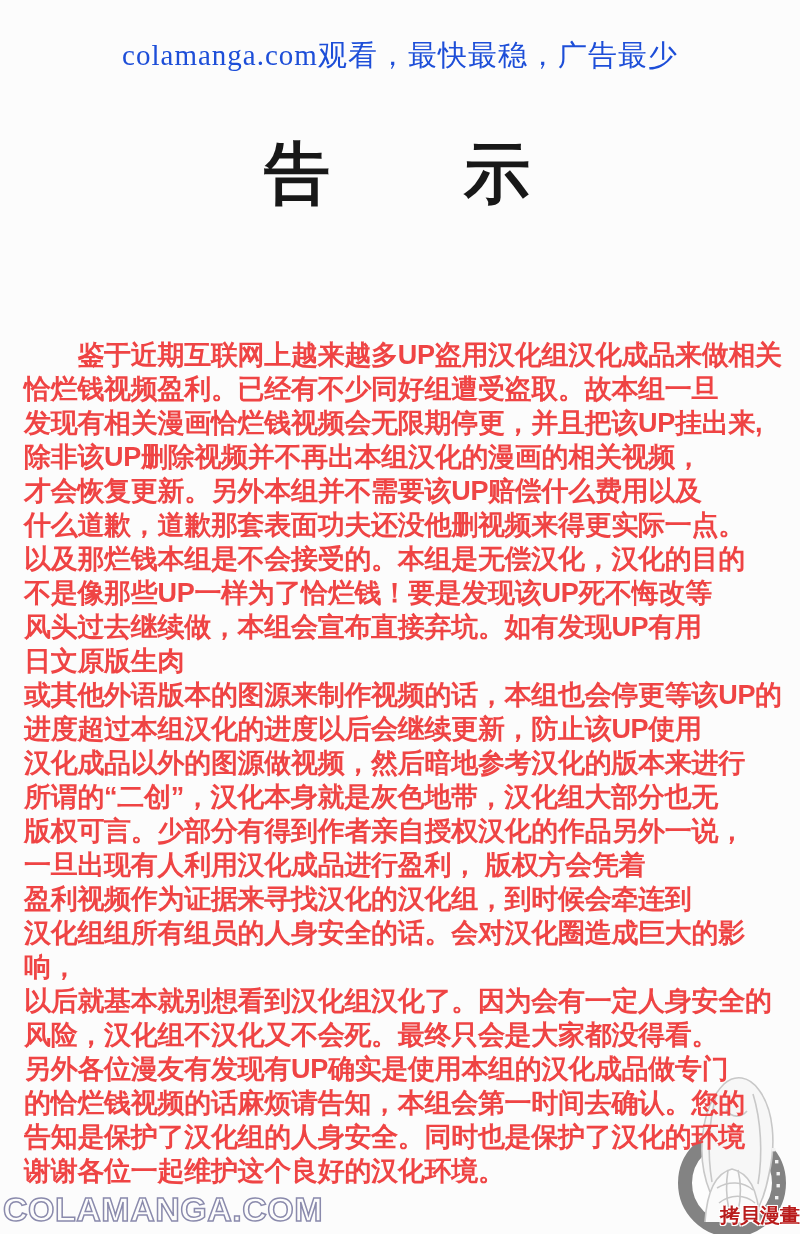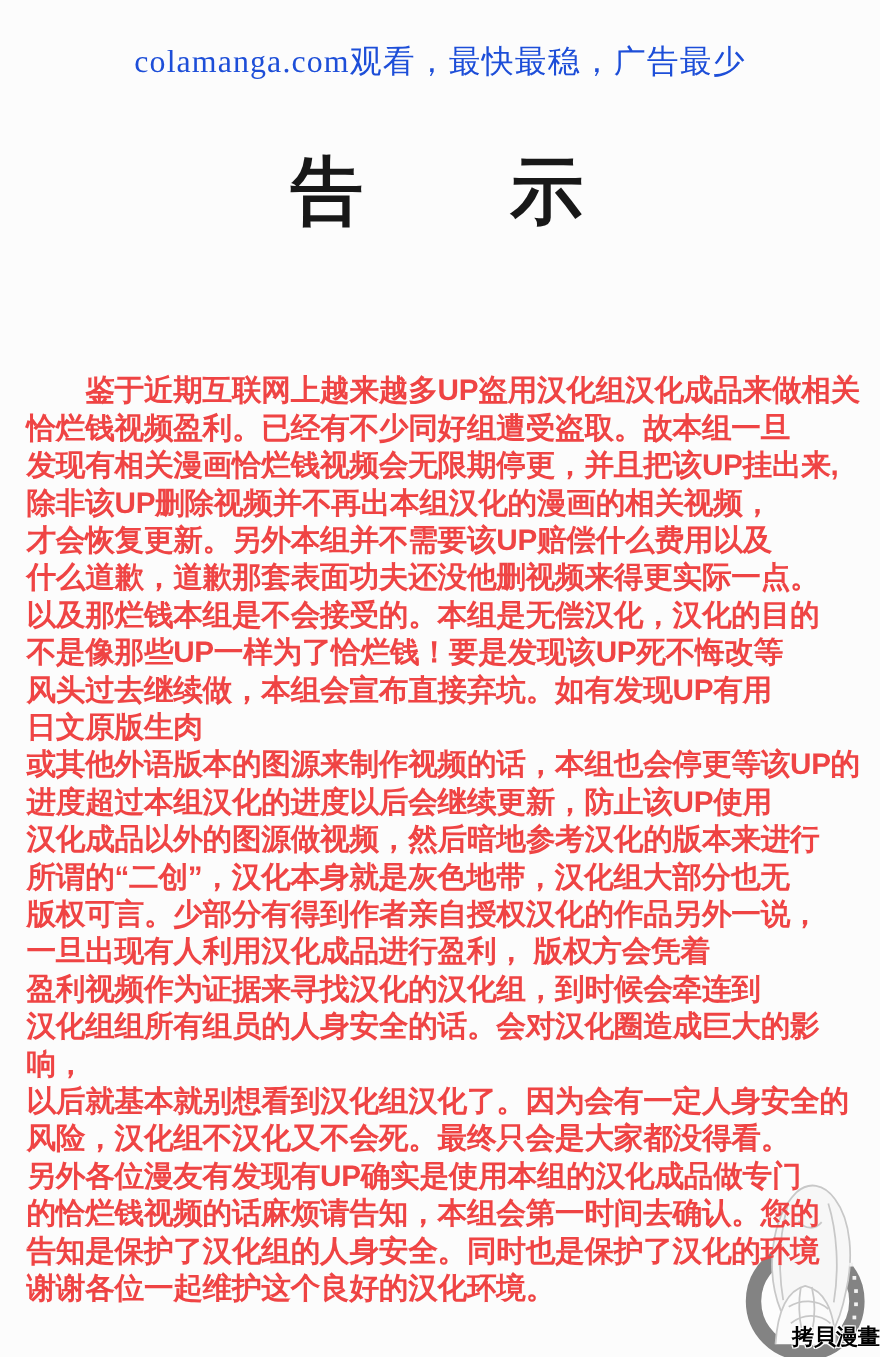--- a/index.html
+++ b/index.html
@@ -65,21 +65,21 @@
     left:668px;top:1070px;
     width:132px;height:164px;
     z-index:1;
   }
   .stamp-label{
     position:absolute;
     left:720px;top:1202px;
     font-size:20px;
     font-weight:700;
     letter-spacing:0px;
-    color:#000000;
+    color:#b91c1c;
     text-shadow:
       1px 1px 0 #fff,-1px -1px 0 #fff,
       1px -1px 0 #fff,-1px 1px 0 #fff,
       0 0 2px #fff;
     z-index:4;
     white-space:nowrap;
   }
 </style>
 </head>
 <body>
@@ -109,20 +109,21 @@
 一旦出现有人利用汉化成品进行盈利， 版权方会凭着
 盈利视频作为证据来寻找汉化的汉化组，到时候会牵连到
 汉化组组所有组员的人身安全的话。会对汉化圈造成巨大的影响，
 以后就基本就别想看到汉化组汉化了。因为会有一定人身安全的
 风险，汉化组不汉化又不会死。最终只会是大家都没得看。
 另外各位漫友有发现有UP确实是使用本组的汉化成品做专门
 的恰烂钱视频的话麻烦请告知，本组会第一时间去确认。您的
 告知是保护了汉化组的人身安全。同时也是保护了汉化的环境
 谢谢各位一起维护这个良好的汉化环境。</div>
 
+  <div class="wm wm-bottom">COLAMANGA.COM</div>
 
   <svg class="stamp" viewBox="0 0 132 164" xmlns="http://www.w3.org/2000/svg">
 
     <circle cx="64" cy="113" r="46" fill="#fdfdfd"></circle>
 
     <circle cx="64" cy="113" r="47" fill="none" stroke="#838383" stroke-width="14"></circle>
 
     <g stroke="#c8c8c8" stroke-width="1.6" fill="none">
       <path d="M 42 122 C 28 88, 32 38, 56 14 C 67 4, 81 6, 91 20 C 106 40, 108 74, 101 104 C 98 120, 93 134, 87 144" fill="#f7f7f7"></path>
       <path d="M 48 26 C 41 52, 39 82, 44 112"></path>

